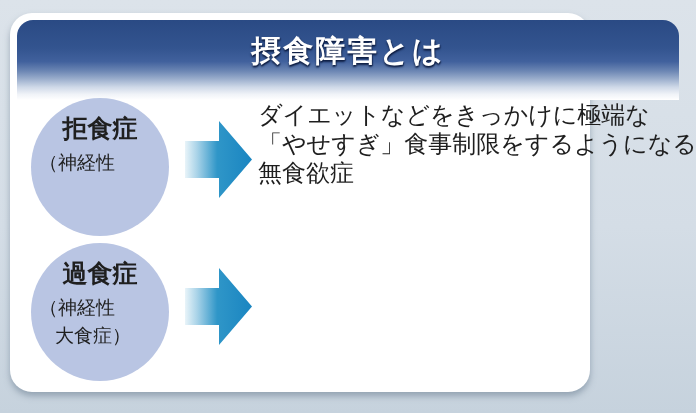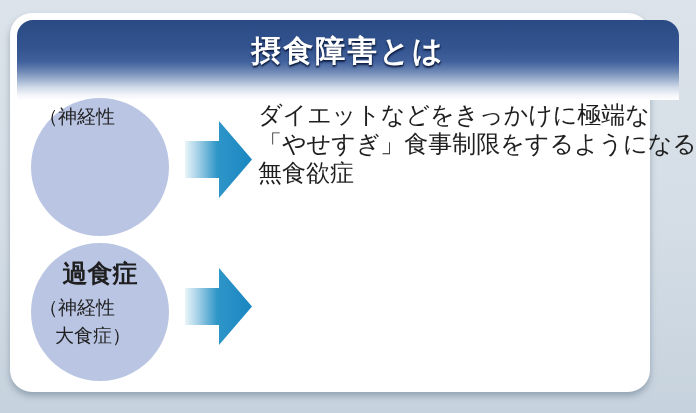--- a/index.html
+++ b/index.html
@@ -10,21 +10,21 @@
     overflow: hidden;
   }
   .stage {
     position: relative;
     width: 696px; height: 413px;
     background: linear-gradient(180deg, #dce3ea 0%, #d4dde6 55%, #c6d2dd 100%);
   }
   .card {
     position: absolute;
     left: 10px; top: 13px;
-    width: 640px; height: 379px;
+    width: 580px; height: 379px;
     background: #ffffff;
     border-radius: 22px;
     box-shadow: 0 4px 6px rgba(96,115,135,0.5);
   }
   .title-bar {
     position: absolute;
     left: 7px; top: 7px;
     width: 662px; height: 80px;
     border-radius: 16px 16px 0 0;
     background: linear-gradient(180deg,
@@ -88,20 +88,21 @@
 <body>
 
 <div class="stage">
   <div class="card">
 
     <div class="title-bar">
       <h1>摂食障害とは</h1>
     </div>
 
     <div class="circle c1">
+      <div class="circle-label">拒食症</div>
       <div class="circle-sub">
         <div>（神経性</div>
       </div>
     </div>
 
     <svg class="arrow a1" viewBox="0 0 68 77">
       <defs>
         <linearGradient id="arrowGrad1" x1="0" y1="0" x2="1" y2="0">
           <stop offset="0%" stop-color="#e9f4f9"></stop>
           <stop offset="18%" stop-color="#a9d3e8"></stop>

